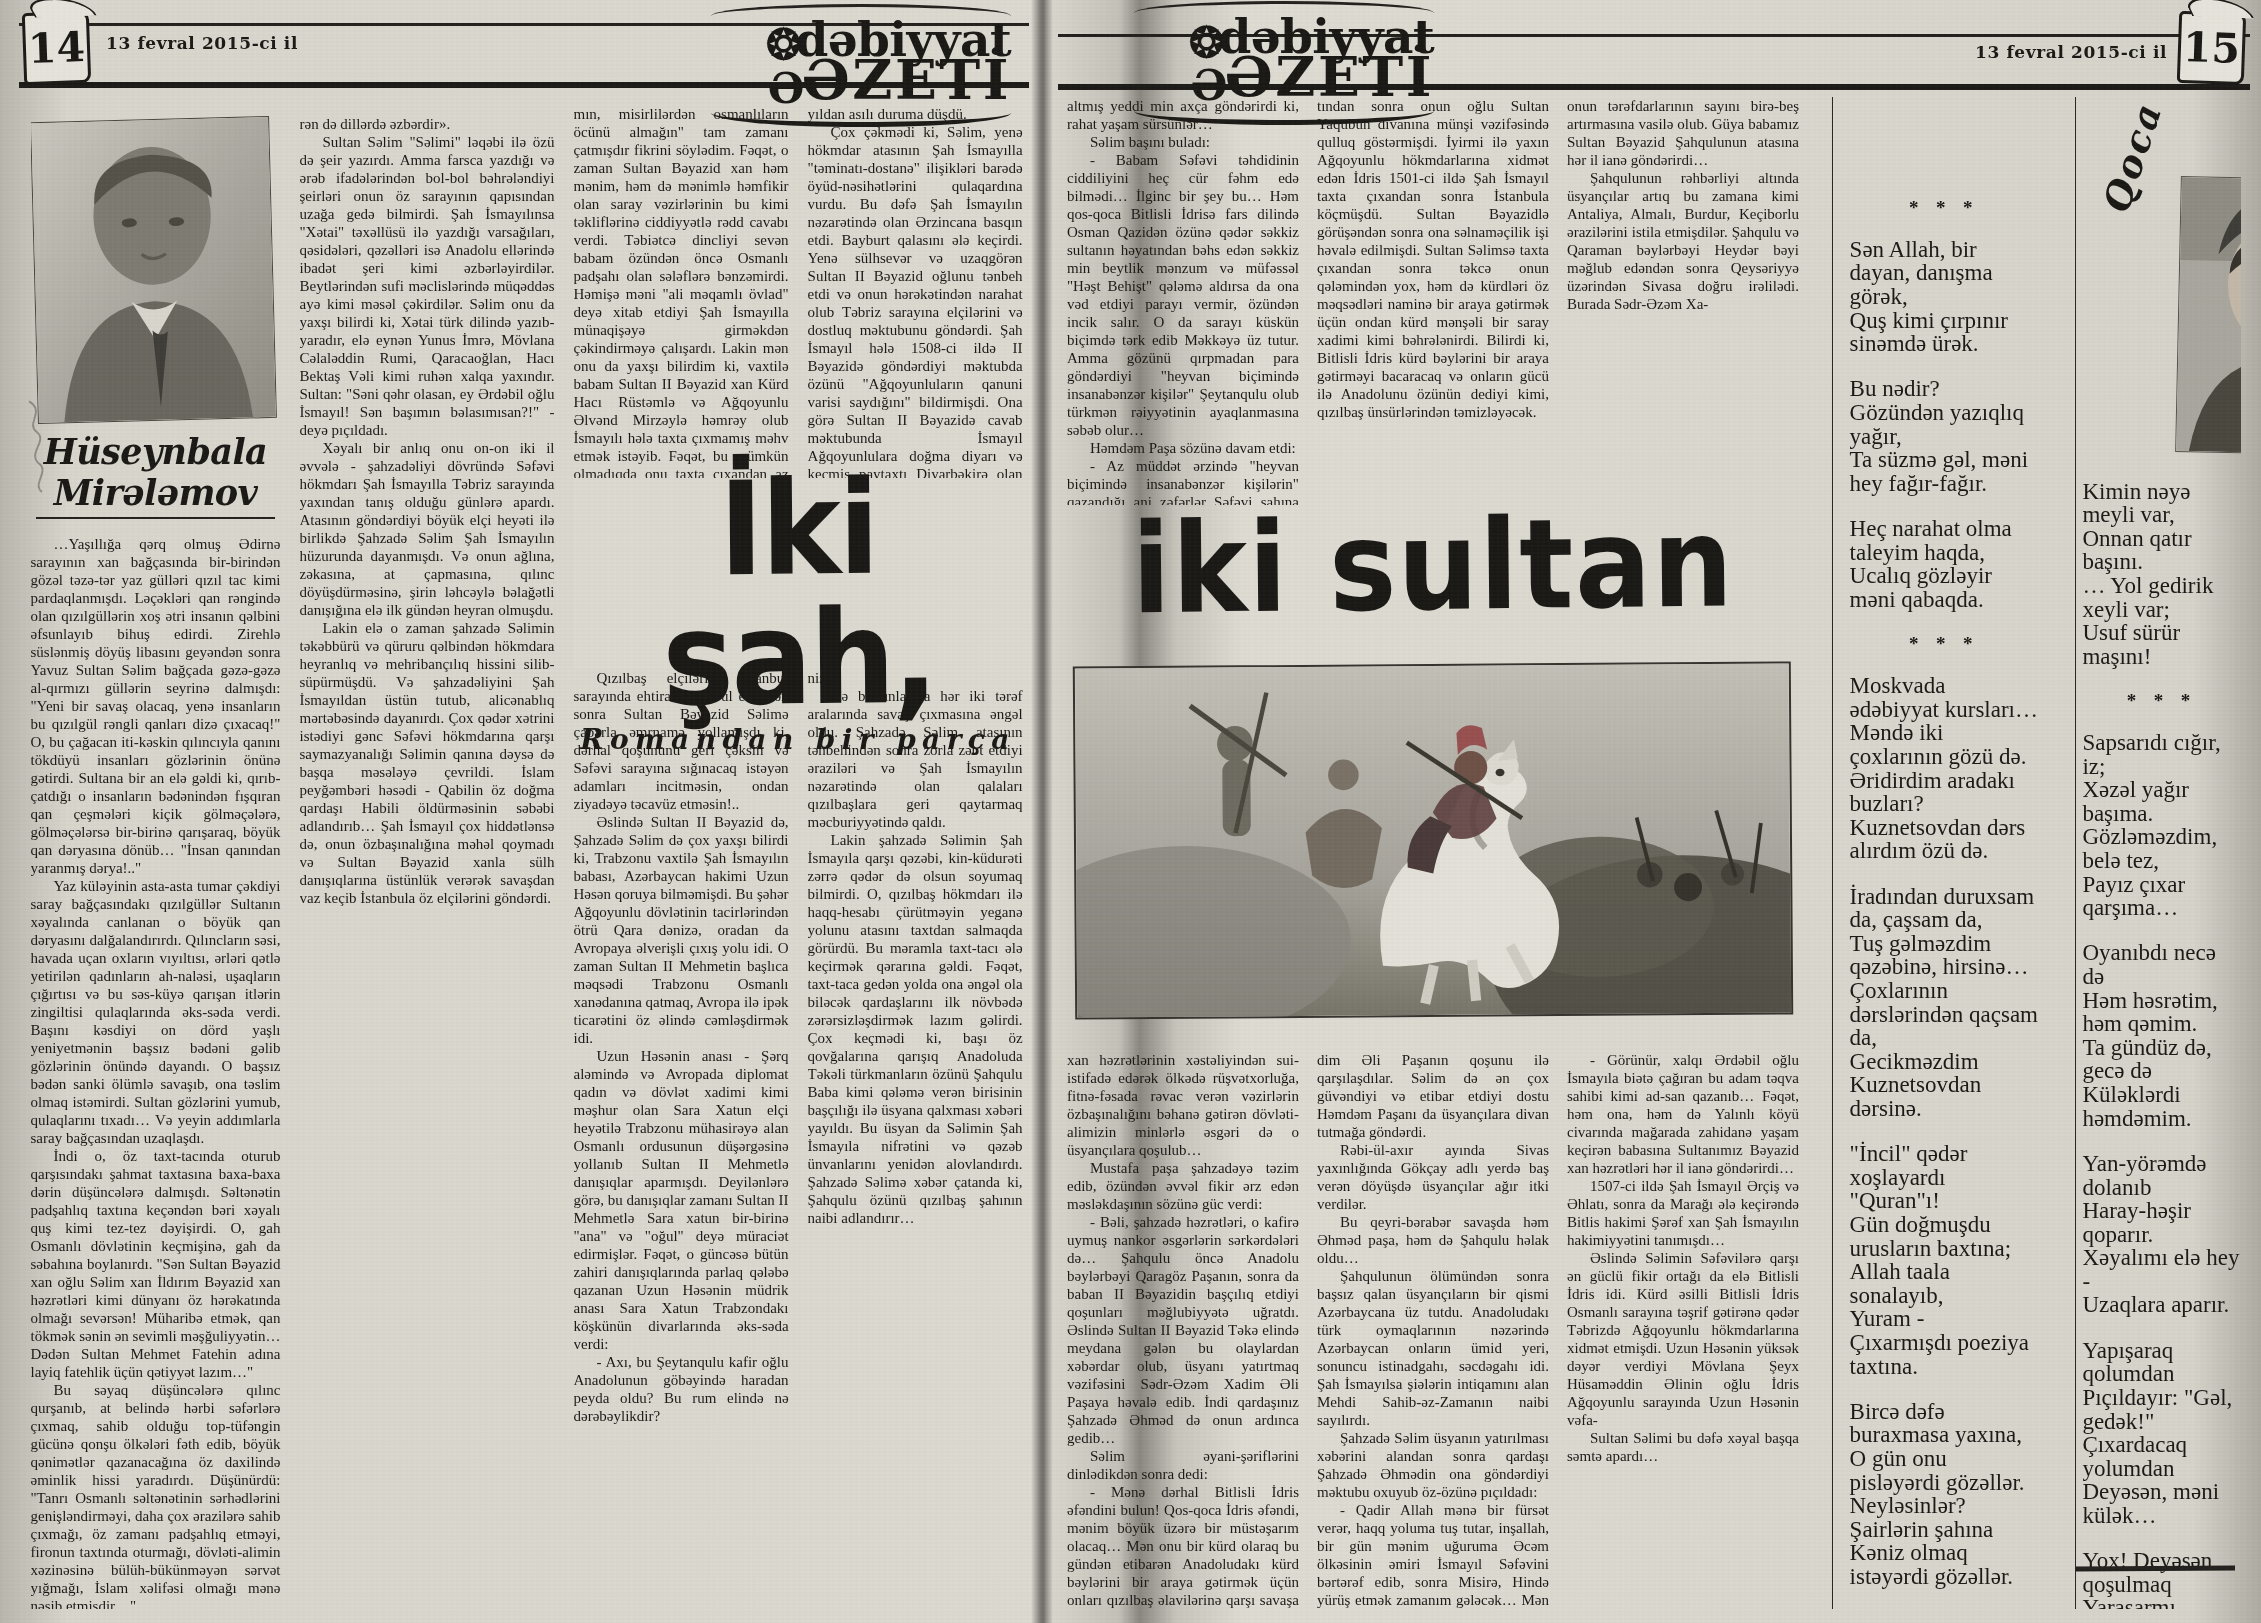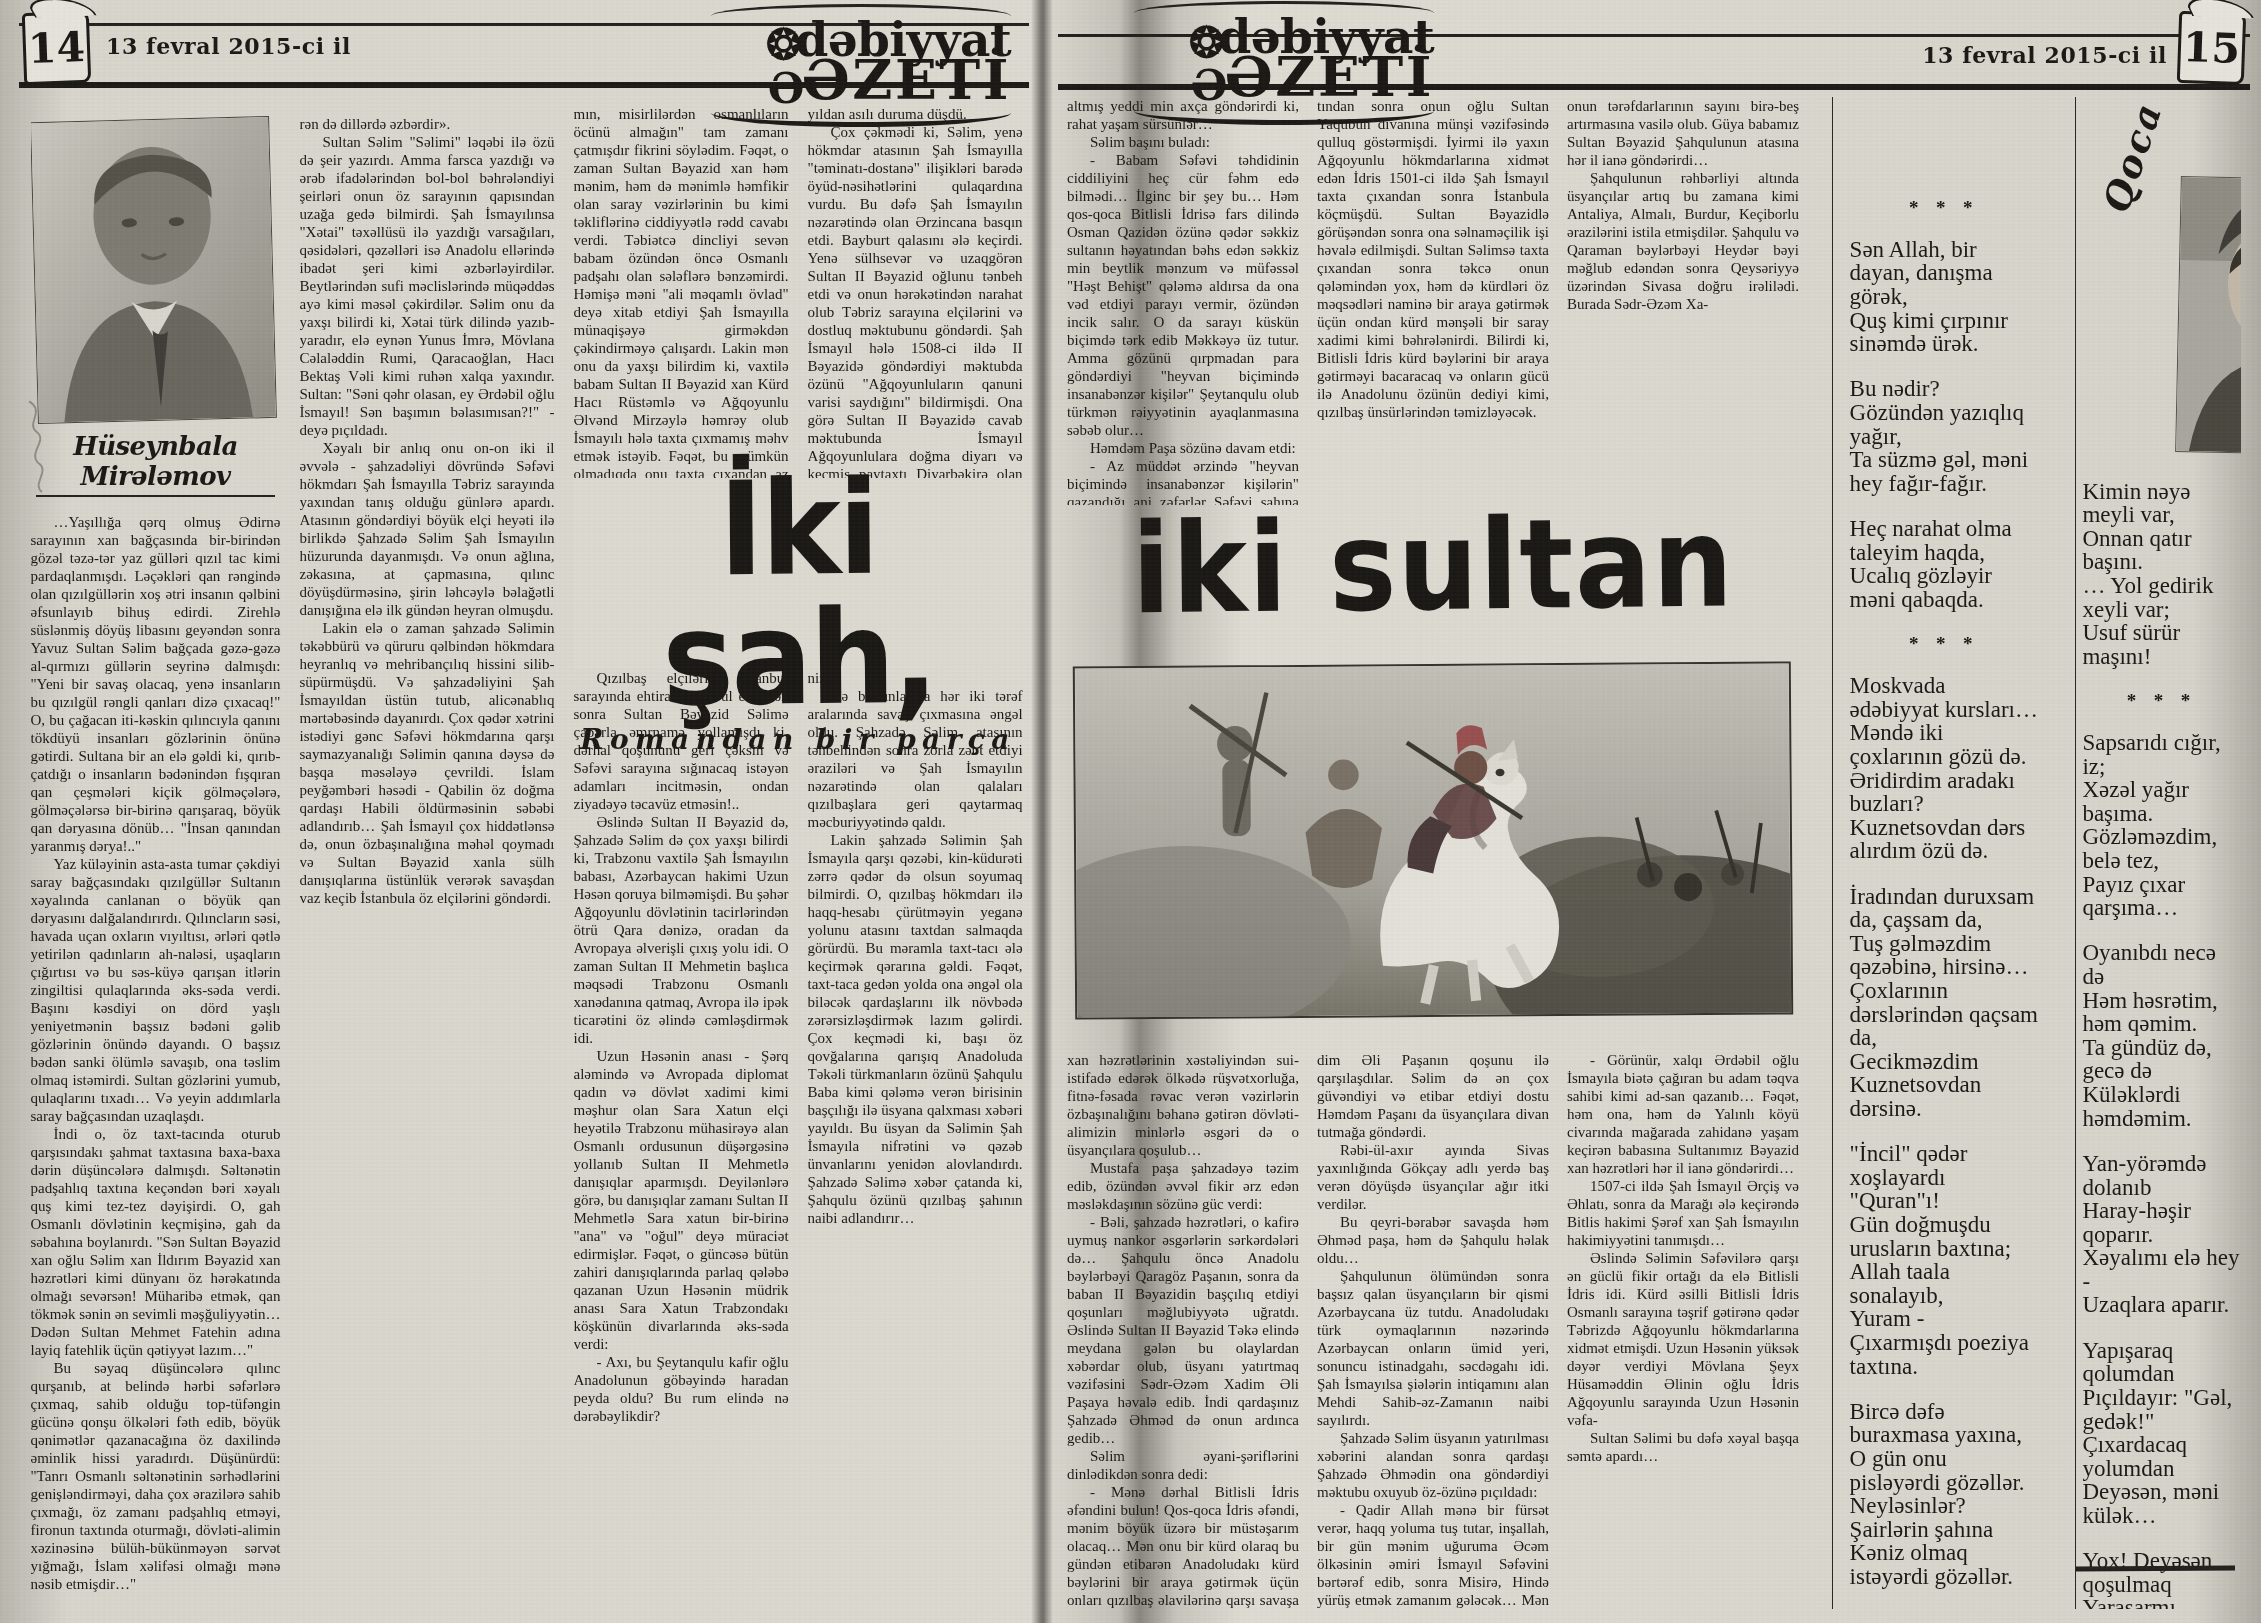--- a/index.html
+++ b/index.html
@@ -21,21 +21,21 @@
   .hdr .rule-thick{position:absolute;left:0;right:0;top:82px;height:5.7px;background:#1d1b17;}
   .page-right .hdr .rule-thin{top:34px;}
   .page-right .hdr .rule-thick{top:84px;}
   .pagebadge{position:absolute;top:11.5px;width:61px;height:66px;border:3.2px solid #1d1b17;border-radius:5.1px 9px 9px 5.1px;
     background:#e6e3db;display:flex;align-items:center;justify-content:center;
     font-family:"DejaVu Serif",serif;font-weight:bold;font-size:41px;transform:rotate(-2deg);}
   .pagebadge::before{content:"";position:absolute;top:-16.6px;left:5.1px;right:-6.4px;height:16.6px;
     border:2.5px solid #1d1b17;border-bottom:none;border-radius:60% 90% 0 0/100% 160% 0 0;background:#e6e3db;transform:skewX(28deg);}
   .page-left .pagebadge{left:3.8px;}
   .page-right .pagebadge{right:5.1px;transform:rotate(2deg);}
-  .hdr-date{position:absolute;font-family:"DejaVu Serif",serif;font-weight:bold;font-size:22px;letter-spacing:0.6px;}
+  .hdr-date{position:absolute;font-family:"DejaVu Serif",serif;font-weight:bold;font-size:17px;letter-spacing:0.6px;}
   .page-left .hdr-date{left:87px;top:33px;}
   .page-right .hdr-date{right:83px;top:42px;}
 
   
   .masthead{position:absolute;width:300px;text-align:right;font-family:"DejaVu Serif",serif;line-height:.86;}
   .masthead .arc{height:9px;border-top:3.2px solid #23211d;border-radius:50%/100% 100% 0 0;}
   .masthead .arc.b{border-top:none;border-bottom:5.7px solid #1d1b17;border-radius:50%/0 0 100% 100%;margin-top:6.4px;}
   .mast-line1{font-weight:bold;font-size:47px;letter-spacing:-0.6px;margin-top:3.8px;}
   .mast-line2{font-weight:bold;font-size:55px;letter-spacing:2.5px;margin-top:-7.6px;}
   .mast-star{display:inline-block;font-size:42px;vertical-align:-3.8px;margin-right:-5.1px;}
@@ -45,21 +45,21 @@
   
   .para{margin:0;text-indent:23px;font-size:15px;line-height:18px;text-align:justify;}
   .para.noind{text-indent:0;}
   .col{overflow:hidden;}
 
   
   .lp-body{position:absolute;left:11.5px;right:6.4px;top:96px;bottom:15.3px;
     display:grid;grid-template-columns:250px 255px 1fr;column-gap:19px;}
   .authorbox{margin:23px 3.8px 5.1px 3.8px;}
   .authorphoto{width:237px;height:300px;border:1.9px solid #4a473f;transform:rotate(-1.5deg);display:block;}
-  .authorname{font-family:"DejaVu Serif",serif;font-weight:bold;font-style:italic;font-size:26px;
+  .authorname{font-family:"DejaVu Serif",serif;font-weight:bold;font-style:italic;font-size:35px;
     text-align:center;margin:10.2px 0 3.8px 0;letter-spacing:-0.6px;}
   .authorrule{height:2.5px;background:#23211d;margin:0 1.3px 15.3px 1.3px;}
   .c34{display:grid;grid-template-rows:382px 191px 1fr;}
   .c34-top,.c34-bot{display:grid;grid-template-columns:1fr 1fr;column-gap:19px;overflow:hidden;}
   .headline-band{position:relative;overflow:visible;background:#dcd9d1;}
   .hl-left{font-family:"DejaVu Sans","Liberation Sans",sans-serif;font-weight:900;
     font-size:120px;letter-spacing:-2.5px;line-height:1;transform:scaleY(1.08) rotate(-.5deg);
     text-align:center;margin-top:-3.8px;}
   .hl-sub{font-family:"DejaVu Serif",serif;font-weight:bold;font-style:italic;font-size:28px;
     text-align:center;letter-spacing:6.4px;margin-top:9px;}

